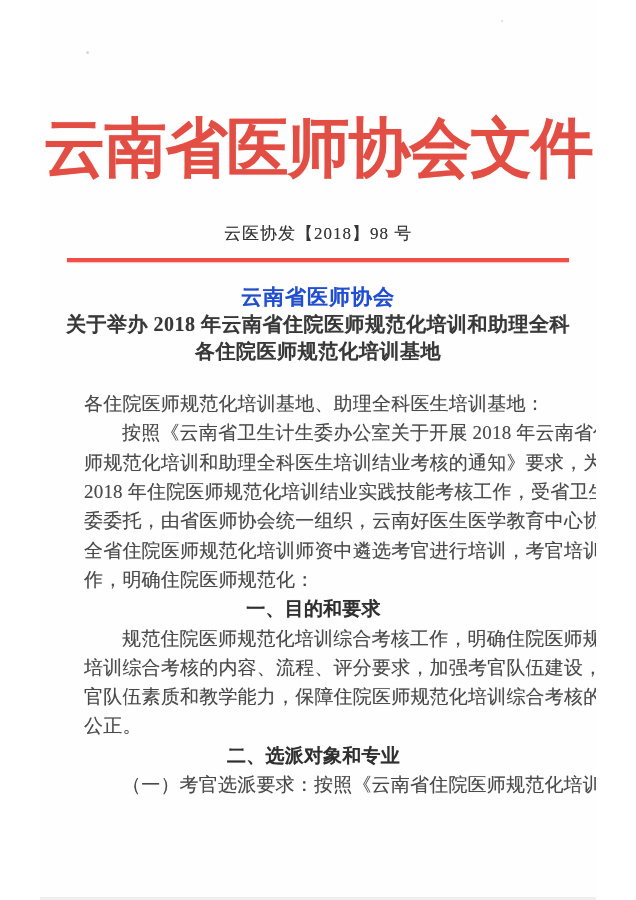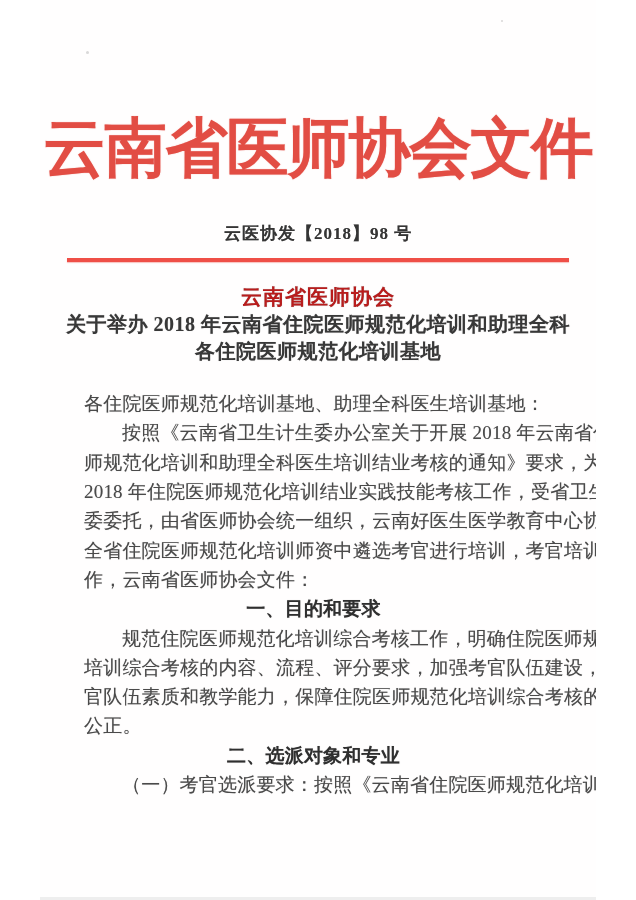--- a/index.html
+++ b/index.html
@@ -29,40 +29,40 @@
     letter-spacing: -1px;
     color: var(--red);
     transform: scaleY(1.04);
     transform-origin: top center;
     text-shadow: 0 0 1px rgba(226, 77, 68, 0.55);
   }
   .doc-number {
     margin-top: 46px;
     text-align: center;
     font-size: 17px;
-    font-weight: 700;
+    font-weight: 400;
     letter-spacing: 1px;
     color: #353535;
     text-shadow: 0 0 0.6px rgba(53,53,53,.5);
   }
   .red-divider {
     width: 502px;
     height: 4px;
     margin: 13px auto 0 auto;
     background: var(--divider-red);
     box-shadow: 0 1px 1px rgba(239, 79, 71, 0.35);
   }
   .title-block {
     margin-top: 21px;
     text-align: center;
   }
   .org-name {
     font-size: 21px;
     font-weight: 600;
-    color: #b91c1c;
+    color: #1d4ed8;
     letter-spacing: 1px;
     text-shadow: 0 0 0.7px rgba(78,78,78,.5);
   }
   .doc-title {
     font-size: 20px;
     font-weight: 700;
     color: var(--title-text);
     letter-spacing: 0.5px;
     text-shadow: 0 0 0.7px rgba(56,56,56,.45);
   }
@@ -123,21 +123,21 @@
     <div class="doc-title">各住院医师规范化培训基地</div>
   </div>
 
   <div class="doc-body">
       <div class="line plain">各住院医师规范化培训基地、助理全科医生培训基地：</div>
       <div class="line indent">按照《云南省卫生计生委办公室关于开展 2018 年云南省住院医</div>
       <div class="line plain">师规范化培训和助理全科医生培训结业考核的通知》要求，为做好</div>
       <div class="line plain">2018 年住院医师规范化培训结业实践技能考核工作，受省卫生计生</div>
       <div class="line plain">委委托，由省医师协会统一组织，云南好医生医学教育中心协办，在</div>
       <div class="line plain">全省住院医师规范化培训师资中遴选考官进行培训，考官培训结束后</div>
-      <div class="line plain">作，云南省医师协会文件：</div>
+      <div class="line plain">作，明确住院医师规范化：</div>
       <div class="line heading">一、目的和要求</div>
       <div class="line indent">规范住院医师规范化培训综合考核工作，明确住院医师规范化</div>
       <div class="line plain">培训综合考核的内容、流程、评分要求，加强考官队伍建设，提升考</div>
       <div class="line plain">官队伍素质和教学能力，保障住院医师规范化培训综合考核的公平、</div>
       <div class="line plain">公正。</div>
       <div class="line heading">二、选派对象和专业</div>
       <div class="line indent">（一）考官选派要求：按照《云南省住院医师规范化培训考核</div>
     </div>
 
   <div class="scan-edge-bottom"></div>

